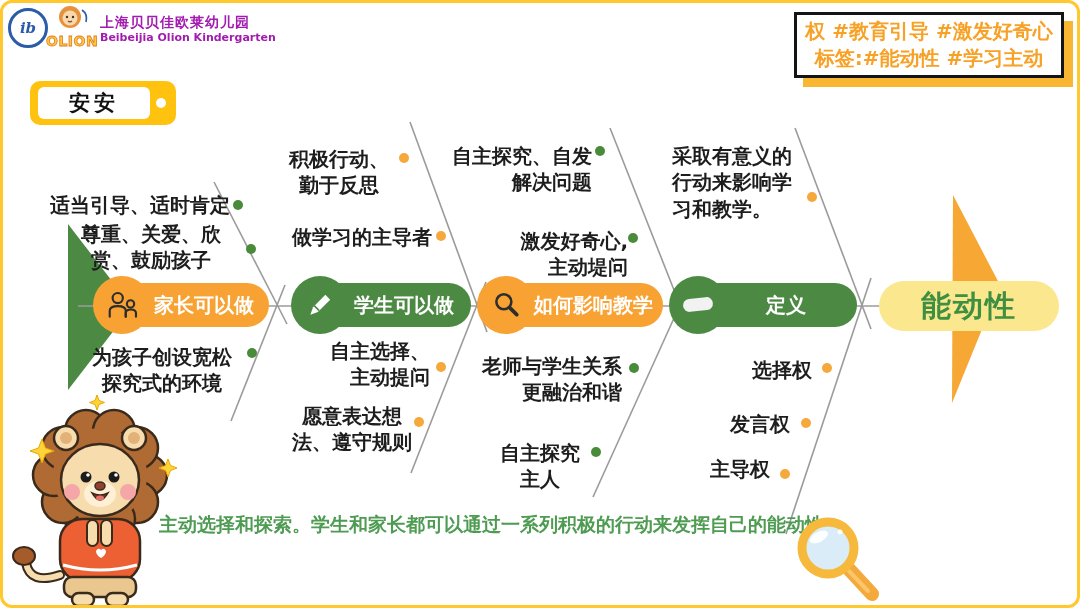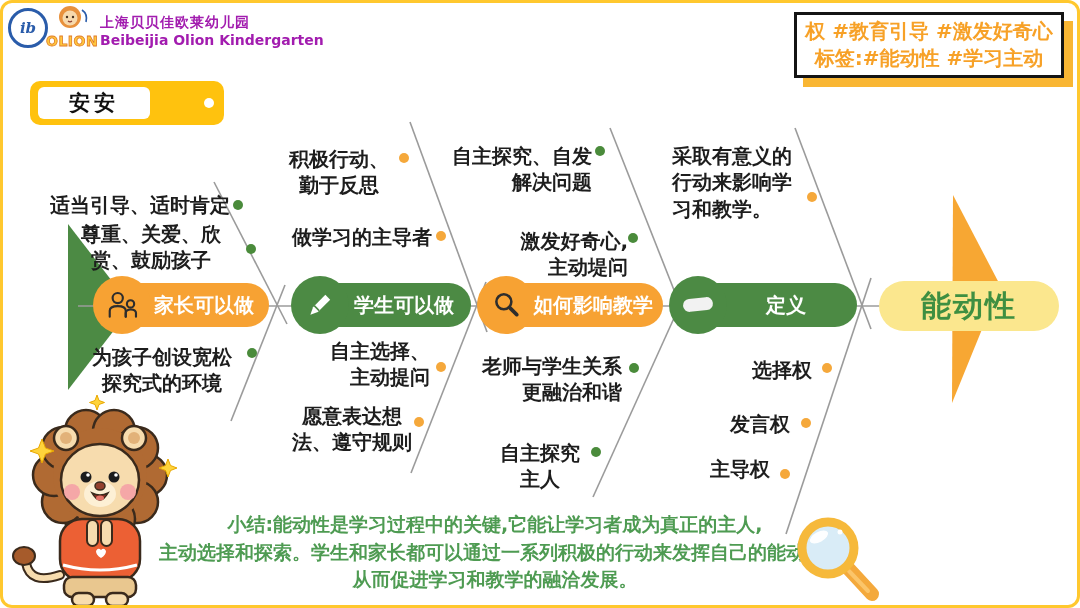--- a/index.html
+++ b/index.html
@@ -9,30 +9,30 @@
   }
   .frame{position:absolute;inset:0;border:3px solid #FFC82E;border-radius:12px;pointer-events:none;z-index:9;}
 
   
   .ib-circle{position:absolute;left:8px;top:8px;width:34px;height:34px;border-radius:50%;
     border:3px solid #2A5CAA;background:#fff;display:flex;align-items:center;justify-content:center;
     color:#2A5CAA;font-weight:700;font-style:italic;font-size:15px;font-family:"DejaVu Serif","Liberation Serif",serif;}
   .olion-logo{position:absolute;left:44px;top:4px;}
   .school-names{position:absolute;left:100px;top:13px;color:#a21caf;font-weight:700;line-height:1.3;}
   .school-cn{font-size:14px;letter-spacing:1px;}
-  .school-en{font-size:14px;}
+  .school-en{font-size:11px;}
 
   
   .tagbox{position:absolute;left:794px;top:12px;width:264px;height:60px;background:#fff;
     border:3px solid #141414;box-shadow:9px 9px 0 #F9B633;display:flex;flex-direction:column;
     align-items:center;justify-content:center;text-align:center;color:#F7A127;font-weight:700;
     font-size:20px;line-height:1.35;z-index:5;}
 
   
-  .badge-outer{position:absolute;left:30px;top:81px;width:146px;height:44px;background:#FFC20E;border-radius:10px;z-index:5;padding-left:48px;}
+  .badge-outer{position:absolute;left:30px;top:81px;width:146px;height:44px;background:#FFC20E;border-radius:10px;z-index:5;}
   .badge-inner{position:absolute;left:8px;top:6px;width:112px;height:32px;background:#fff;border-radius:6px;
     display:flex;align-items:center;justify-content:center;font-size:21px;font-weight:700;color:#111;letter-spacing:4px;}
   .badge-dot{position:absolute;right:10px;top:17px;width:10px;height:10px;border-radius:50%;background:#fff;}
 
   
   .skeleton{position:absolute;left:0;top:0;z-index:1;}
 
   
   .item{position:absolute;font-weight:700;font-size:20px;color:#1d1d1d;line-height:1.32;
     white-space:pre-line;z-index:3;}
@@ -191,23 +191,21 @@
   <div class="circle green-bg">
     <svg width="36" height="22" viewBox="0 0 36 22">
       <rect x="3" y="4" width="30" height="13" rx="6.5" fill="#F2F2F2" transform="rotate(-6 18 11)"></rect>
     </svg>
   </div>
 </div>
 
 <div class="head-pill">能动性</div>
 
 <div class="summary">
-  <div>小结:能动性是学习过程中的关键,它能让学习者成为真正的主人,</div>
   <div>主动选择和探索。学生和家长都可以通过一系列积极的行动来发挥自己的能动性,</div>
-  <div>从而促进学习和教学的融洽发展。</div>
 </div>
 
 <svg class="deco" style="left:0;top:393px" width="210" height="215" viewBox="0 0 210 215">
   <g>
     <path d="M60 182 Q30 192 26 170" fill="none" stroke="#3A2A1C" stroke-width="10" stroke-linecap="round"></path>
     <path d="M60 182 Q30 192 26 170" fill="none" stroke="#F7DCAE" stroke-width="6" stroke-linecap="round"></path>
     <ellipse cx="24" cy="163" rx="11" ry="9" fill="#A65B2B" stroke="#3A2A1C" stroke-width="2"></ellipse>
   </g>
   <g fill="#B06A33" stroke="#3A2A1C" stroke-width="2.5">
     <circle cx="146" cy="82" r="21"></circle>

